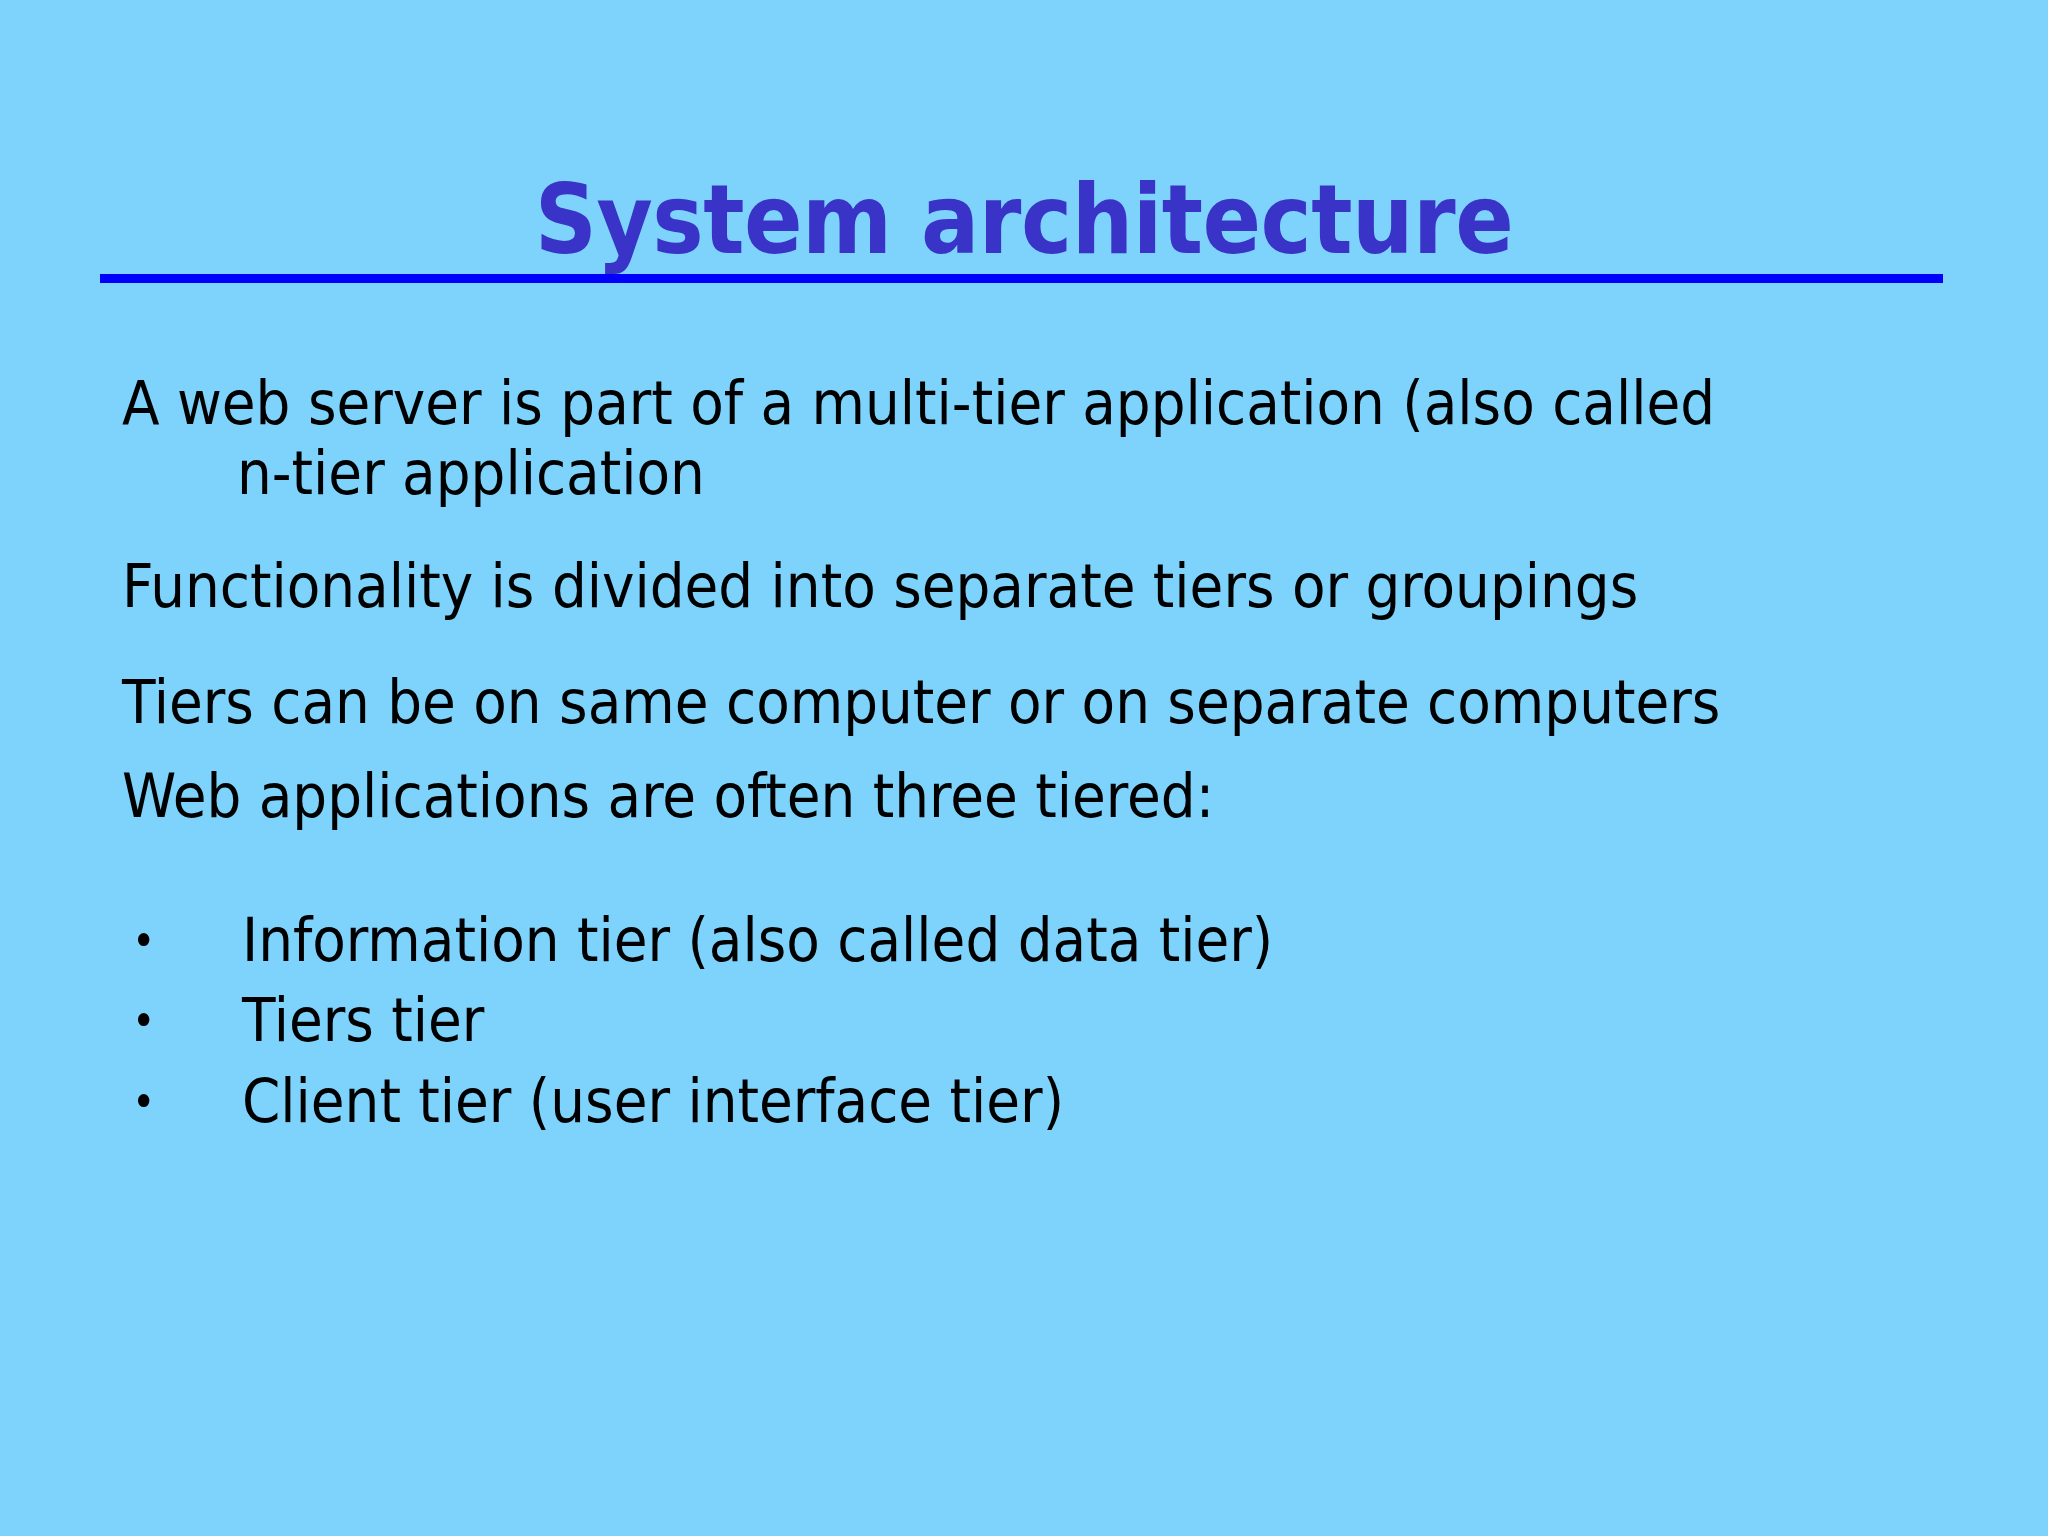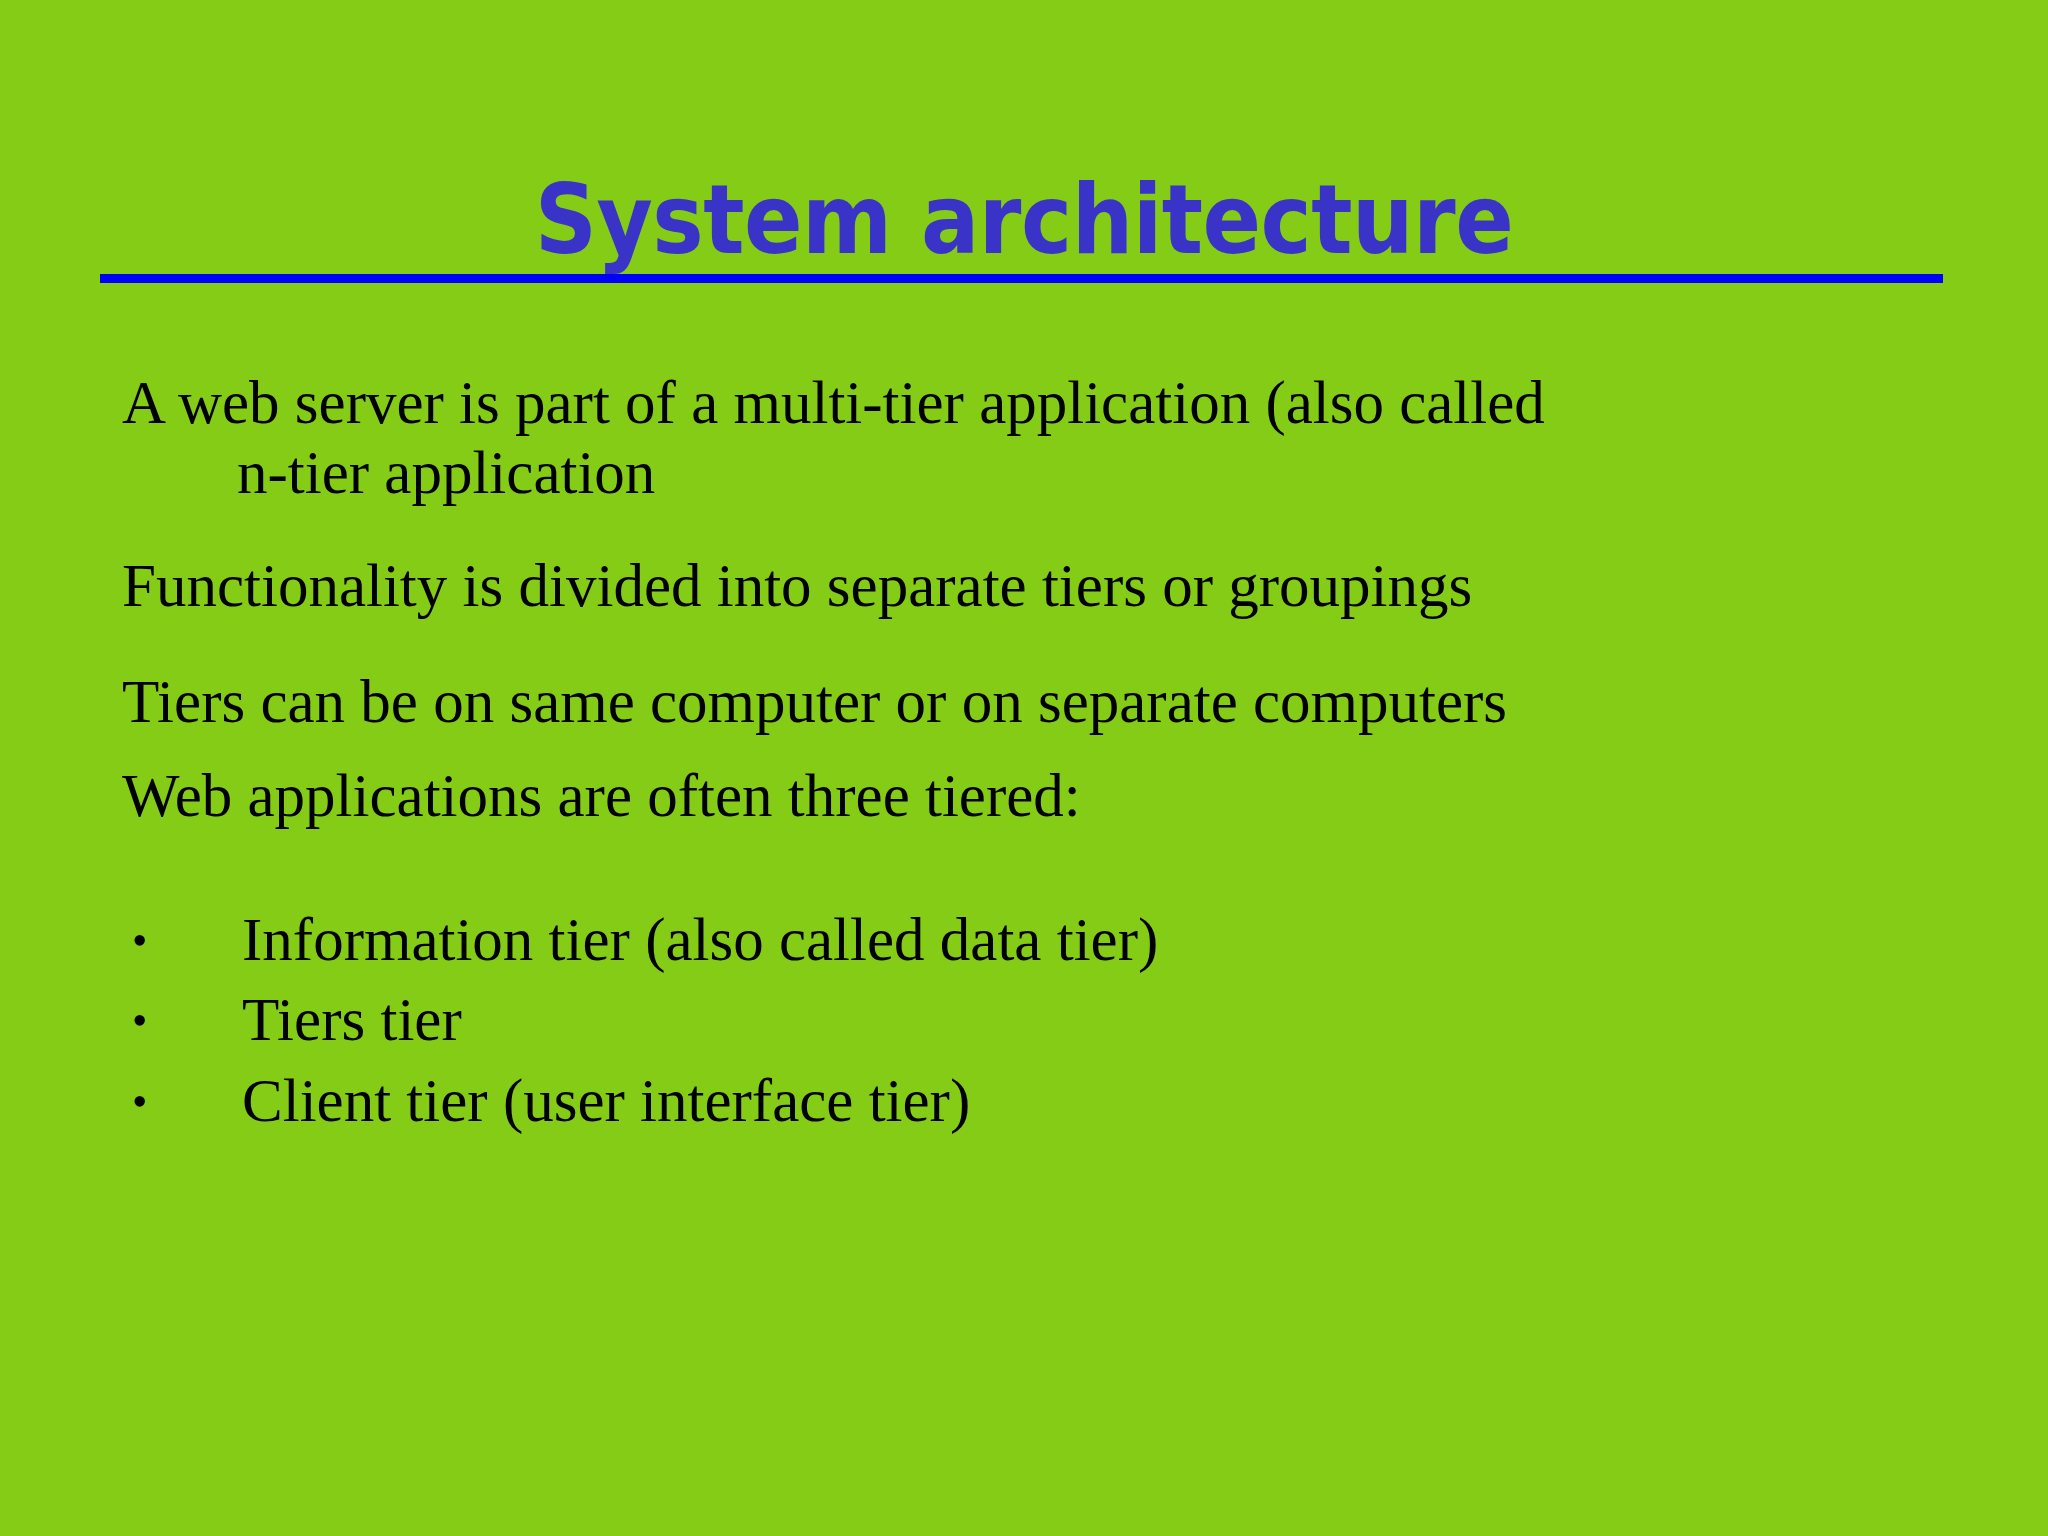--- a/index.html
+++ b/index.html
@@ -11,21 +11,21 @@
     height: 1536px;
     background: #ffffff;
     font-family: "DejaVu Sans", "Liberation Sans", sans-serif;
     overflow: hidden;
   }
 
   .slide {
     position: relative;
     width: 2048px;
     height: 1536px;
-    background: #84cc16;
+    background: #7dd3fc;
     box-sizing: border-box;
   }
 
   
   .slide-title {
     position: absolute;
     left: 100px;
     top: 108px;
     width: 1848px;
     text-align: center;
@@ -46,21 +46,20 @@
     height: 9px;
     background: #0000ff;
   }
 
   
   .body-block {
     position: absolute;
     left: 122px;
     top: 368px;
     width: 1880px;
-    font-family: Liberation Serif, serif;
   }
 
   .para {
     color: #000000;
     font-size: 61px;
     line-height: 1.14;
     font-stretch: condensed;
     margin: 0 0 46px 0;
     padding: 0;
     text-indent: 0;

